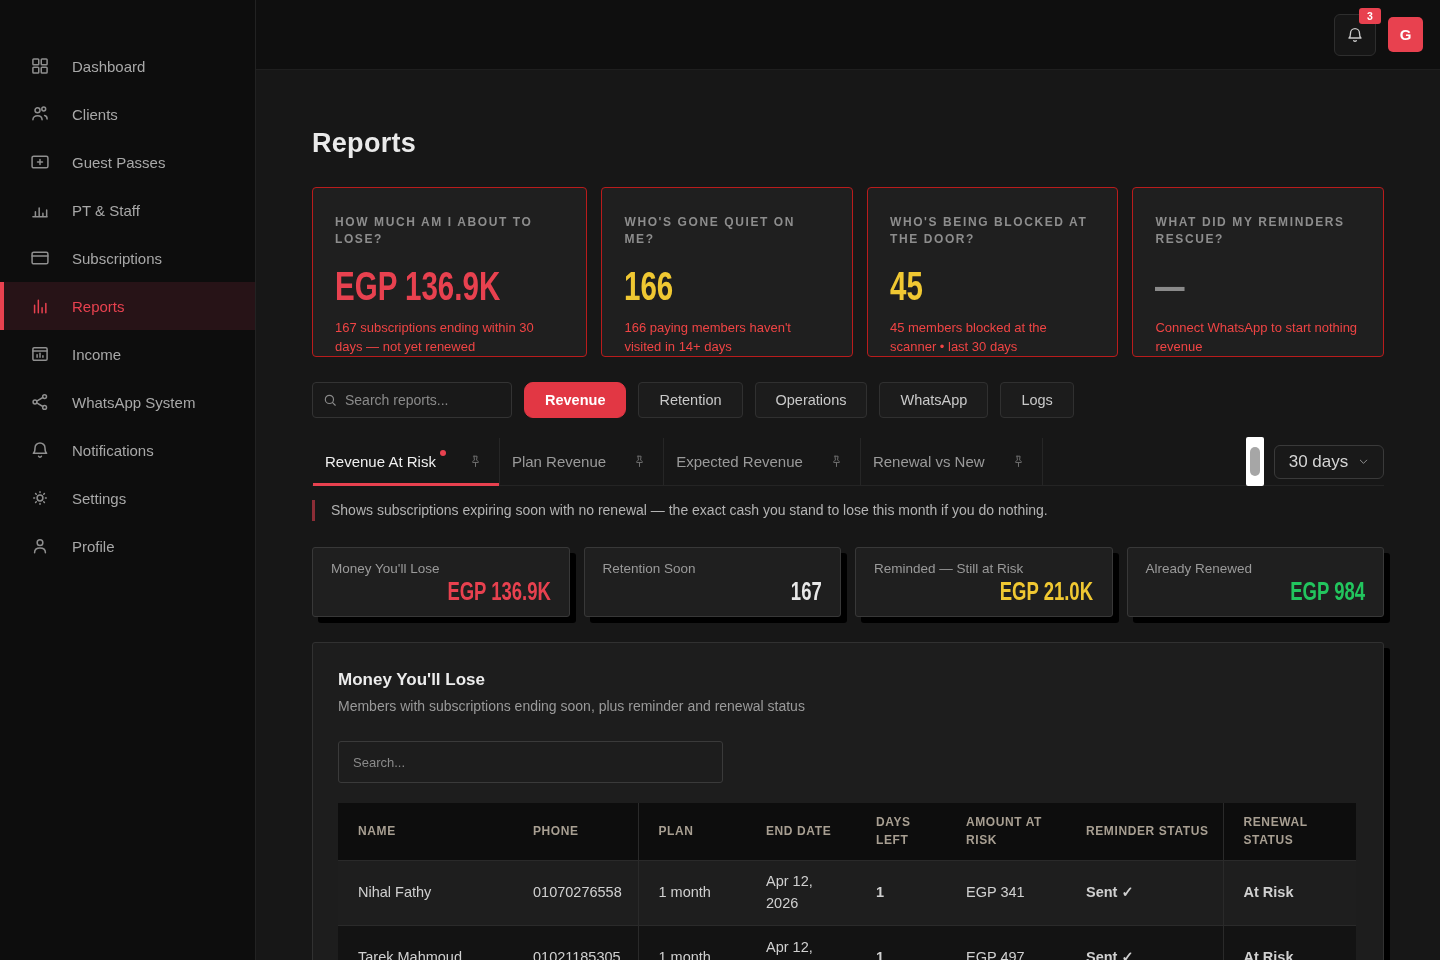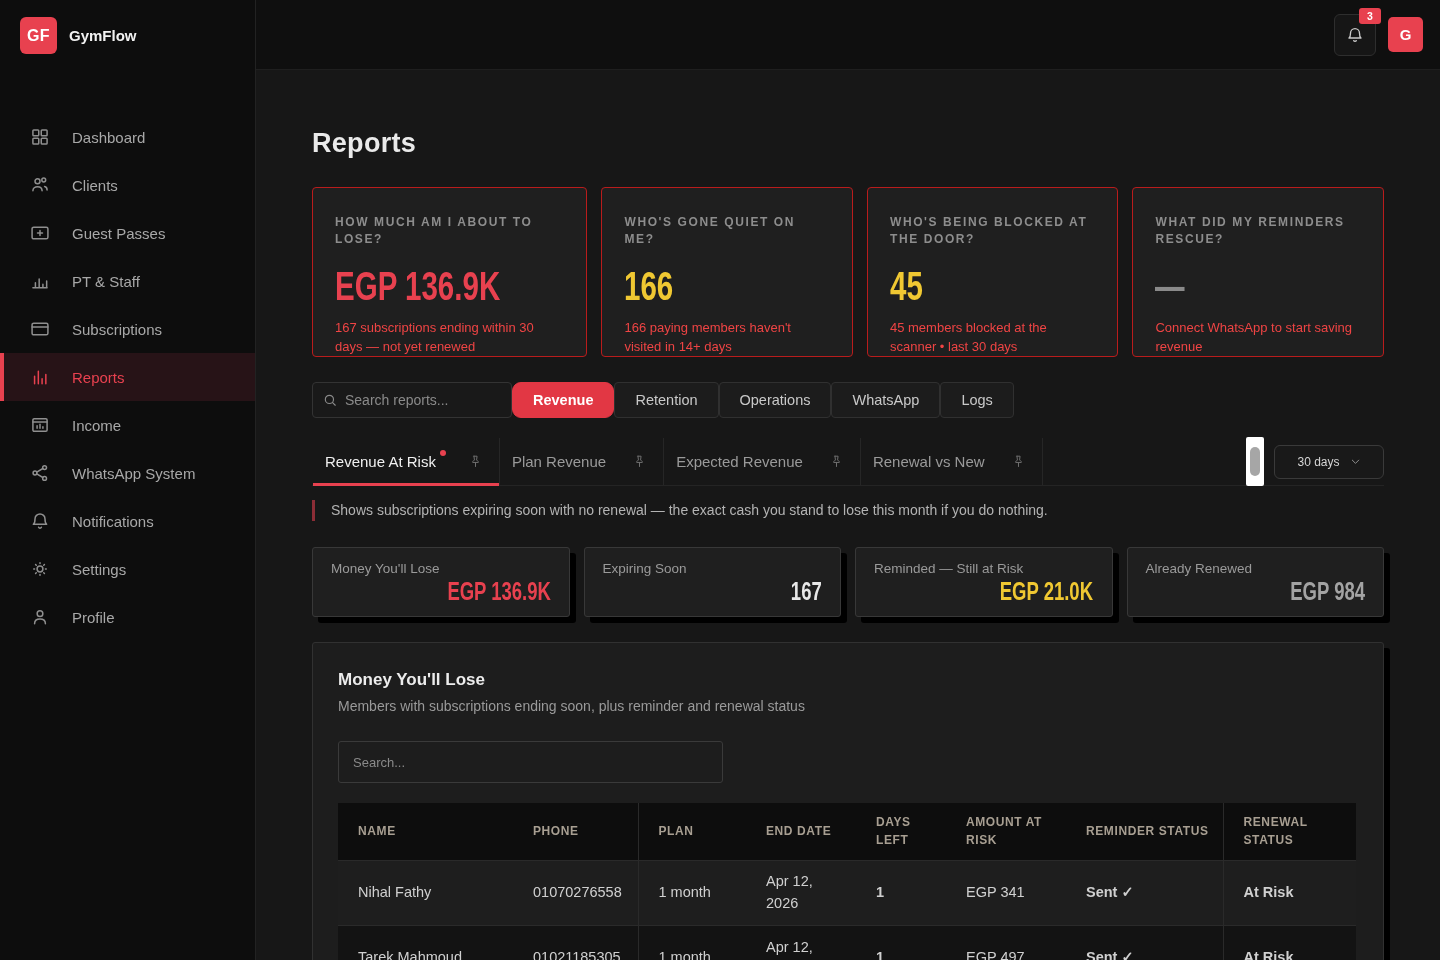--- a/index.html
+++ b/index.html
@@ -50,21 +50,21 @@
   .kpi-card { flex:1; height:170px; background:#1f1f1f; border:1px solid #b91c1c;
     border-radius:4px; padding:26px 22px 0 22px; }
   .kpi-q { font-size:12px; font-weight:700; letter-spacing:1.6px; color:#8d8d8d;
     text-transform:uppercase; line-height:1.45; }
   .kpi-value { margin-top:14px; font-size:41px; font-weight:700; height:46px;
     white-space:nowrap; }
   .kpi-value .num { display:inline-block; transform:scaleX(.72); transform-origin:left center; }
   .kpi-sub { margin-top:10px; font-size:13px; color:#ef4444; line-height:1.45; }
 
   
-  .filter-row { display:flex; gap:0; margin-top:25px; align-items:center; }
+  .filter-row { display:flex; gap:12px; margin-top:25px; align-items:center; }
   .search-box { width:200px; height:36px; border:1px solid #333; border-radius:4px;
     background:#191919; display:flex; align-items:center; gap:8px; padding:0 10px; }
   .search-box svg { width:14px; height:14px; stroke:#8a8a8a; fill:none; stroke-width:2;
     stroke-linecap:round; flex:none; }
   .search-box input { background:transparent; border:none; outline:none; color:#cfcfcf;
     font-size:14px; width:100%; font-family:"Liberation Sans", sans-serif; }
   .search-box input::placeholder { color:#8a8a8a; }
   .fbtn { height:36px; padding:0 20px; border-radius:4px; border:1px solid #303030;
     background:#1c1c1c; color:#c9c9c9; font-size:14.5px; font-weight:500; cursor:pointer;
     font-family:"Liberation Sans", sans-serif; }
@@ -84,21 +84,21 @@
     height:3px; background:#e8414f; }
   .tab .dot { width:6px; height:6px; background:#e8414f; border-radius:50%;
     position:relative; top:-9px; left:4px; }
   .tabs-spacer { flex:1; }
   .mini-scrollbar { width:18px; height:49px; background:#ffffff; border-radius:2px;
     align-self:center; position:relative; margin-right:10px; cursor:pointer; }
   .mini-scrollbar .thumb { position:absolute; left:4px; right:4px; top:10px; height:29px;
     background:#a6a6a6; border-radius:5px; }
   .range-select { align-self:center; width:110px; height:34px; border:1px solid #3a3a3a;
     border-radius:6px; background:#191919; display:flex; align-items:center;
-    justify-content:center; gap:10px; color:#d5d5d5; font-size:12px; cursor:pointer; }
+    justify-content:center; gap:10px; color:#d5d5d5; font-size:17px; cursor:pointer; }
   .range-select svg { width:11px; height:11px; stroke:#9a9a9a; fill:none; stroke-width:2;
     stroke-linecap:round; stroke-linejoin:round; }
 
   
   .tab-desc { margin-top:14px; border-left:3px solid #8c2d36; padding-left:16px;
     font-size:14px; color:#b3b3b3; line-height:1.5; }
 
   
   .stat-row { display:flex; gap:14px; margin-top:26px; }
   .stat-card { flex:1; height:70px; background:#1f1f1f; border:1px solid #383838;
@@ -133,24 +133,20 @@
   .c-days{width:90px;} .c-amount{width:120px;} .c-reminder{width:157px;} .c-renewal{width:133px;}
   .days-left { color:#e8414f; font-weight:700; }
   .reminder-sent { color:#2fae5a; font-weight:600; }
   .renewal-risk { color:#e8414f; font-weight:700; }
   .end-date { display:block; width:72px; }
 </style>
 </head>
 <body>
 
 <aside class="sidebar">
-  <div class="brand">
-    <div class="brand-logo">GF</div>
-    <div class="brand-name">GymFlow</div>
-  </div>
   <nav class="nav">
     <div class="nav-item">
       <svg viewBox="0 0 24 24">
           <rect x="3.5" y="3.5" width="7" height="7" rx="1"></rect>
           <rect x="13.5" y="3.5" width="7" height="7" rx="1"></rect>
           <rect x="3.5" y="13.5" width="7" height="7" rx="1"></rect>
           <rect x="13.5" y="13.5" width="7" height="7" rx="1"></rect>
         </svg>
       <span>Dashboard</span>
     </div>
@@ -255,21 +251,21 @@
       <div class="kpi-sub">166 paying members haven't visited in 14+ days</div>
     </div>
     <div class="kpi-card">
       <div class="kpi-q">WHO'S BEING BLOCKED AT THE DOOR?</div>
       <div class="kpi-value" style="color: rgb(240, 200, 50);"><span class="num">45</span></div>
       <div class="kpi-sub">45 members blocked at the scanner • last 30 days</div>
     </div>
     <div class="kpi-card">
       <div class="kpi-q">WHAT DID MY REMINDERS RESCUE?</div>
       <div class="kpi-value" style="color: rgb(138, 138, 138);"><span class="num">—</span></div>
-      <div class="kpi-sub">Connect WhatsApp to start saving revenue</div>
+      <div class="kpi-sub">Connect WhatsApp to start nothing revenue</div>
     </div>
   </div>
 
   <div class="filter-row">
     <div class="search-box">
       <svg viewBox="0 0 24 24">
           <circle cx="11" cy="11" r="7"></circle>
           <path d="M16.5 16.5L21 21"></path>
         </svg>
       <input type="text" placeholder="Search reports..." style="">
@@ -326,30 +322,30 @@
   </div>
 
   <div class="tab-desc">Shows subscriptions expiring soon with no renewal — the exact cash you stand to lose this month if you do nothing.</div>
 
   <div class="stat-row">
     <div class="stat-card">
       <div class="stat-label">Money You'll Lose</div>
       <div class="stat-value" style="color: rgb(232, 65, 79);"><span class="num">EGP 136.9K</span></div>
     </div>
     <div class="stat-card">
-      <div class="stat-label">Expiring Soon</div>
+      <div class="stat-label">Retention Soon</div>
       <div class="stat-value" style="color: rgb(232, 232, 232);"><span class="num">167</span></div>
     </div>
     <div class="stat-card">
       <div class="stat-label">Reminded — Still at Risk</div>
       <div class="stat-value" style="color: rgb(240, 200, 50);"><span class="num">EGP 21.0K</span></div>
     </div>
     <div class="stat-card">
       <div class="stat-label">Already Renewed</div>
-      <div class="stat-value" style="color: #a3a3a3;"><span class="num">EGP 984</span></div>
+      <div class="stat-value" style="color: #22c55e;"><span class="num">EGP 984</span></div>
     </div>
   </div>
 
   <section class="table-panel">
     <h2 class="panel-title">Money You'll Lose</h2>
     <div class="panel-sub">Members with subscriptions ending soon, plus reminder and renewal status</div>
     <div class="panel-search">
       <input type="text" placeholder="Search..." style="">
     </div>
 

